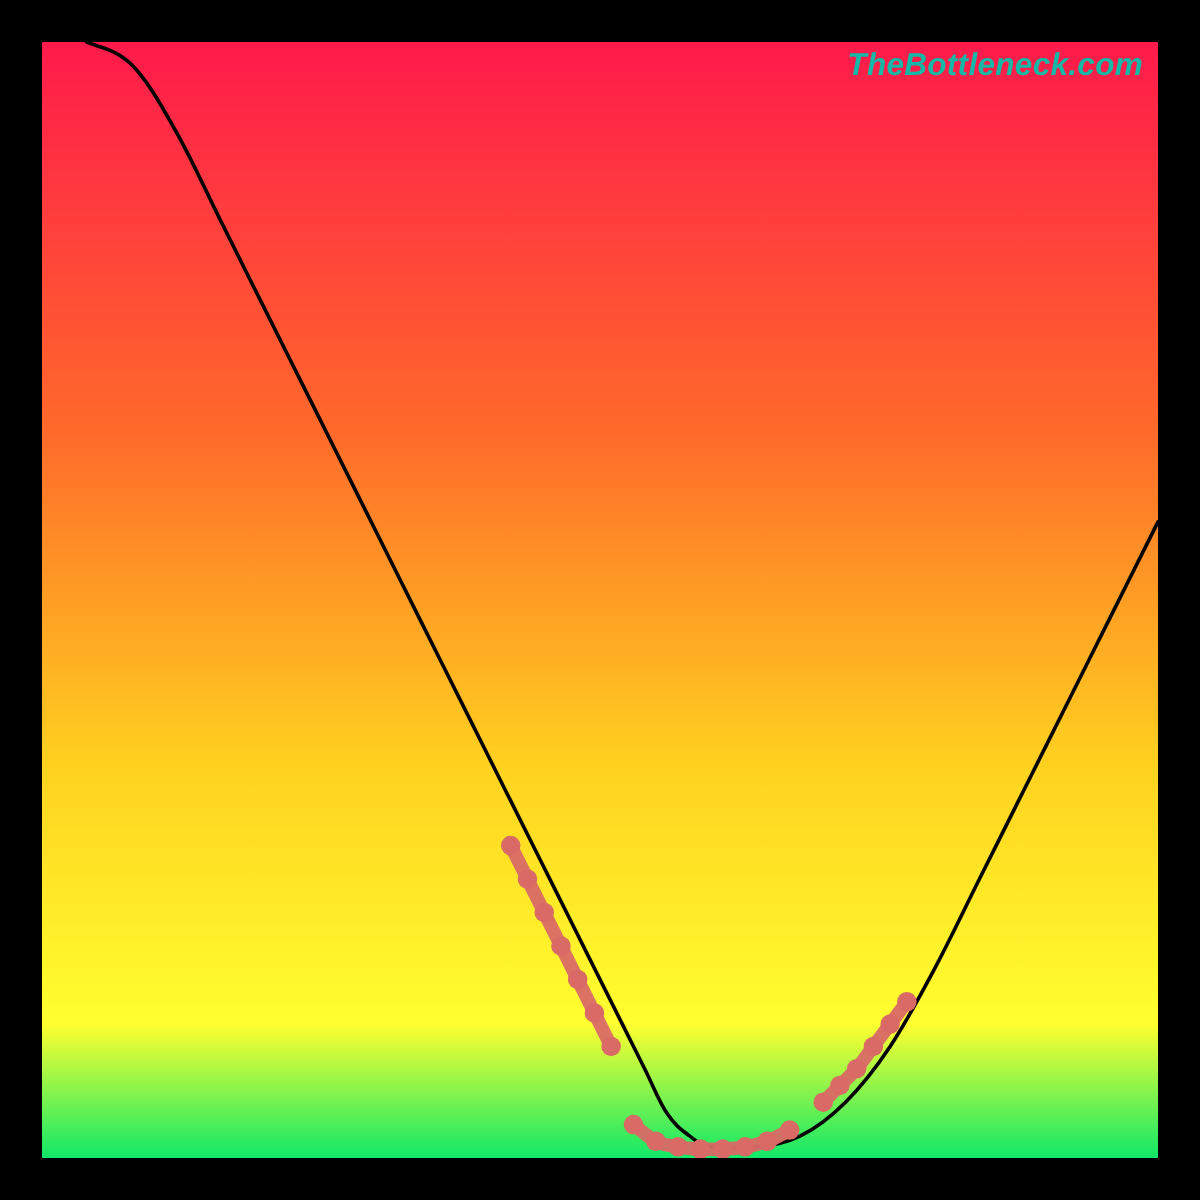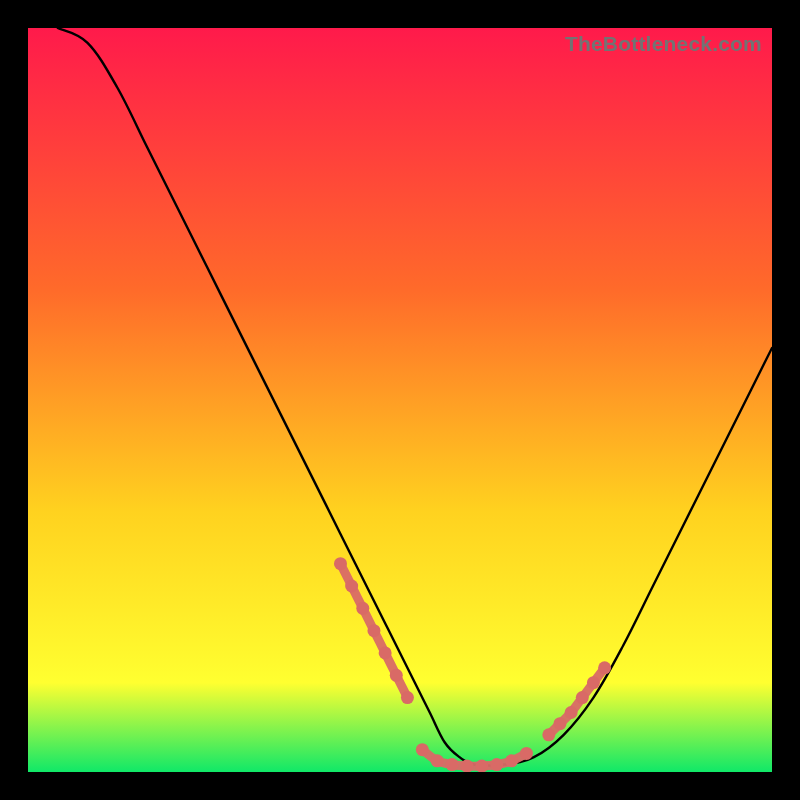--- a/index.html
+++ b/index.html
@@ -23,25 +23,26 @@
     position: absolute;
     left: 0;
     top: 0;
     width: 744px;
     height: 744px;
   }
   .watermark {
     position: absolute;
     top: 4px;
     right: 10px;
-    color: #737373;
+    color: #14b8a6;
     font-size: 21px;
     font-weight: bold;
     letter-spacing: 0.2px;
     user-select: none;
+    font-style: italic;
   }
 </style>
 </head>
 <body>
 
 <div class="frame">
   <svg class="plot" viewBox="0 0 744 744" preserveAspectRatio="none">
     <defs>
       <linearGradient id="bg-grad" x1="0" y1="0" x2="0" y2="1">
         <stop offset="0%" stop-color="#ff1a4b"></stop>

